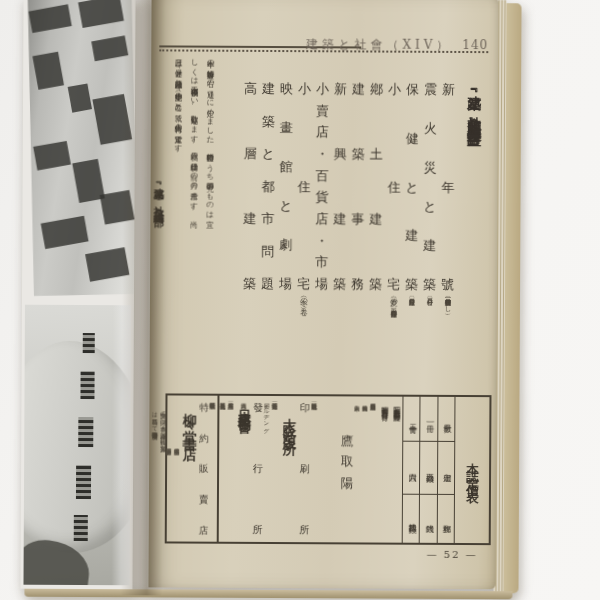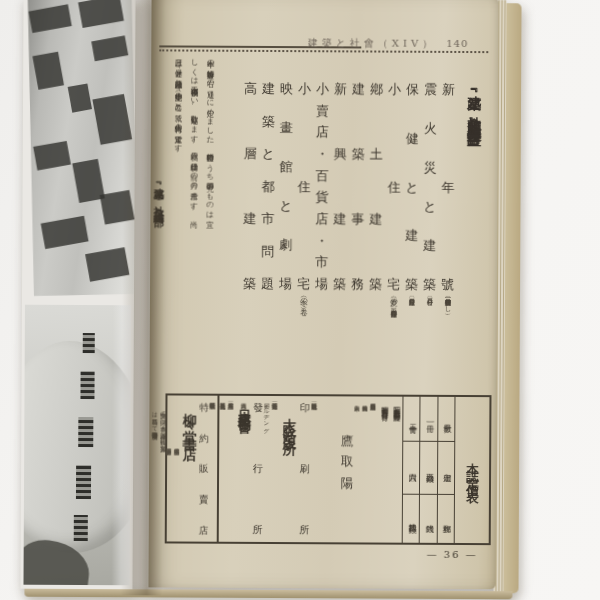--- a/index.html
+++ b/index.html
@@ -39,21 +39,21 @@
     background:linear-gradient(90deg,rgba(236,236,235,0),#ececeb);}
   
   .right-page{position:absolute;left:128px;top:0;width:347px;height:592px;
     background:linear-gradient(93deg,#c1b79c 0%,#d2c9b2 9%,#d8d0bb 30%,#d4cbb5 55%,#dad2be 78%,#cfc5ab 95%,#c3b798 100%);
     border-radius:0 6px 5px 0;
     box-shadow:inset 18px 0 22px -12px rgba(70,58,38,.55), inset -5px 0 9px -5px rgba(70,58,38,.3);}
   .gutter{position:absolute;left:100px;top:0;width:42px;height:600px;pointer-events:none;
     background:linear-gradient(90deg,rgba(75,62,40,0) 0%,rgba(75,62,40,.38) 62%,rgba(75,62,40,.1) 88%,rgba(75,62,40,0) 100%);}
   
   .hdr{position:absolute;top:40px;left:8px;right:10px;height:18px;}
-  .hdr-text{position:absolute;top:0;right:20px;font-size:10px;letter-spacing:4px;color:#6e655a;white-space:nowrap;text-align:right;}
+  .hdr-text{position:absolute;top:0;right:0;font-size:12px;letter-spacing:4px;color:#6e655a;white-space:nowrap;text-align:right;}
   .hdr-text .pg{margin-left:10px;letter-spacing:1px;}
   .hdr-solid{position:absolute;top:10px;left:0;width:202px;border-top:2px solid #564e40;}
   .hdr-dotted{position:absolute;top:14px;left:0;right:0;border-top:2px dotted #5d5447;}
   
   .toc{position:absolute;top:86px;right:14px;display:flex;flex-direction:row-reverse;align-items:flex-start;}
   .toc-title{writing-mode:vertical-rl;font-size:14px;font-weight:700;letter-spacing:1.5px;
     margin-left:10px;white-space:nowrap;color:#36302a;}
   .toc-item{width:15px;margin-left:3px;display:flex;flex-direction:column;align-items:center;}
   .lbl{height:208px;display:flex;flex-direction:column;justify-content:space-between;align-items:center;
     font-size:13px;color:#3b352c;line-height:1;}
@@ -382,17 +382,17 @@
           <div>振替口座大阪二二〇八〇番</div>
         </div>
       </div>
     </div>
 
     <div class="order-note">
       <div>御註文の向は本會へ直接又は特約店へ振替又</div>
       <div>は爲替にて前金御拂込被下度候</div>
     </div>
 
-    <div class="page-num">— 36 —</div>
+    <div class="page-num">— 52 —</div>
   </div>
 
   <div class="gutter"></div>
 </div>
 
 </body></html>

